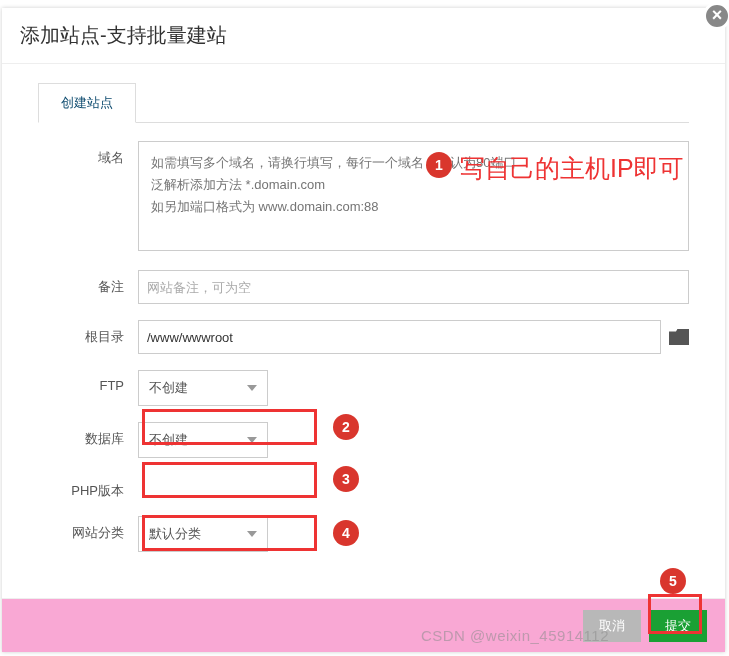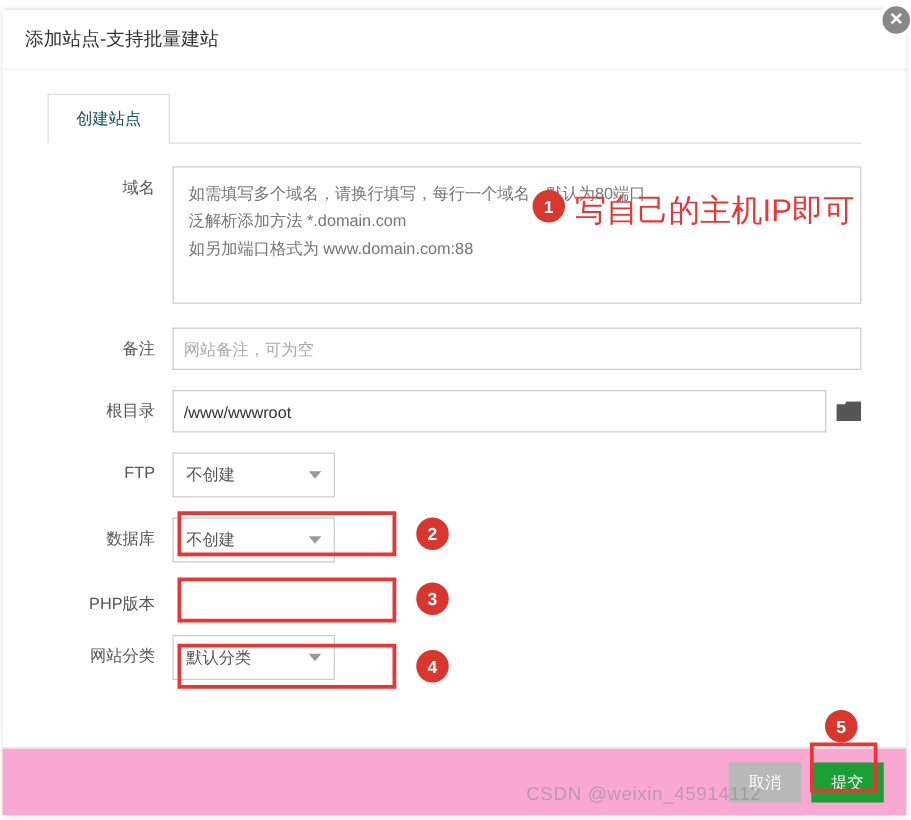--- a/index.html
+++ b/index.html
@@ -29,21 +29,21 @@
     color: #fff;
     font-size: 18px;
     line-height: 20px;
     text-align: center;
     cursor: pointer;
     z-index: 10;
     font-weight: bold;
   }
   .modal-title {
     padding: 14px 18px;
-    font-size: 15px;
+    font-size: 20px;
     color: #333;
     border-bottom: 1px solid #eee;
   }
   .modal-body { padding: 18px 36px 10px 36px; }
   .tabs {
     display: flex;
     border-bottom: 1px solid #ddd;
     margin-bottom: 18px;
   }
   .tab {

